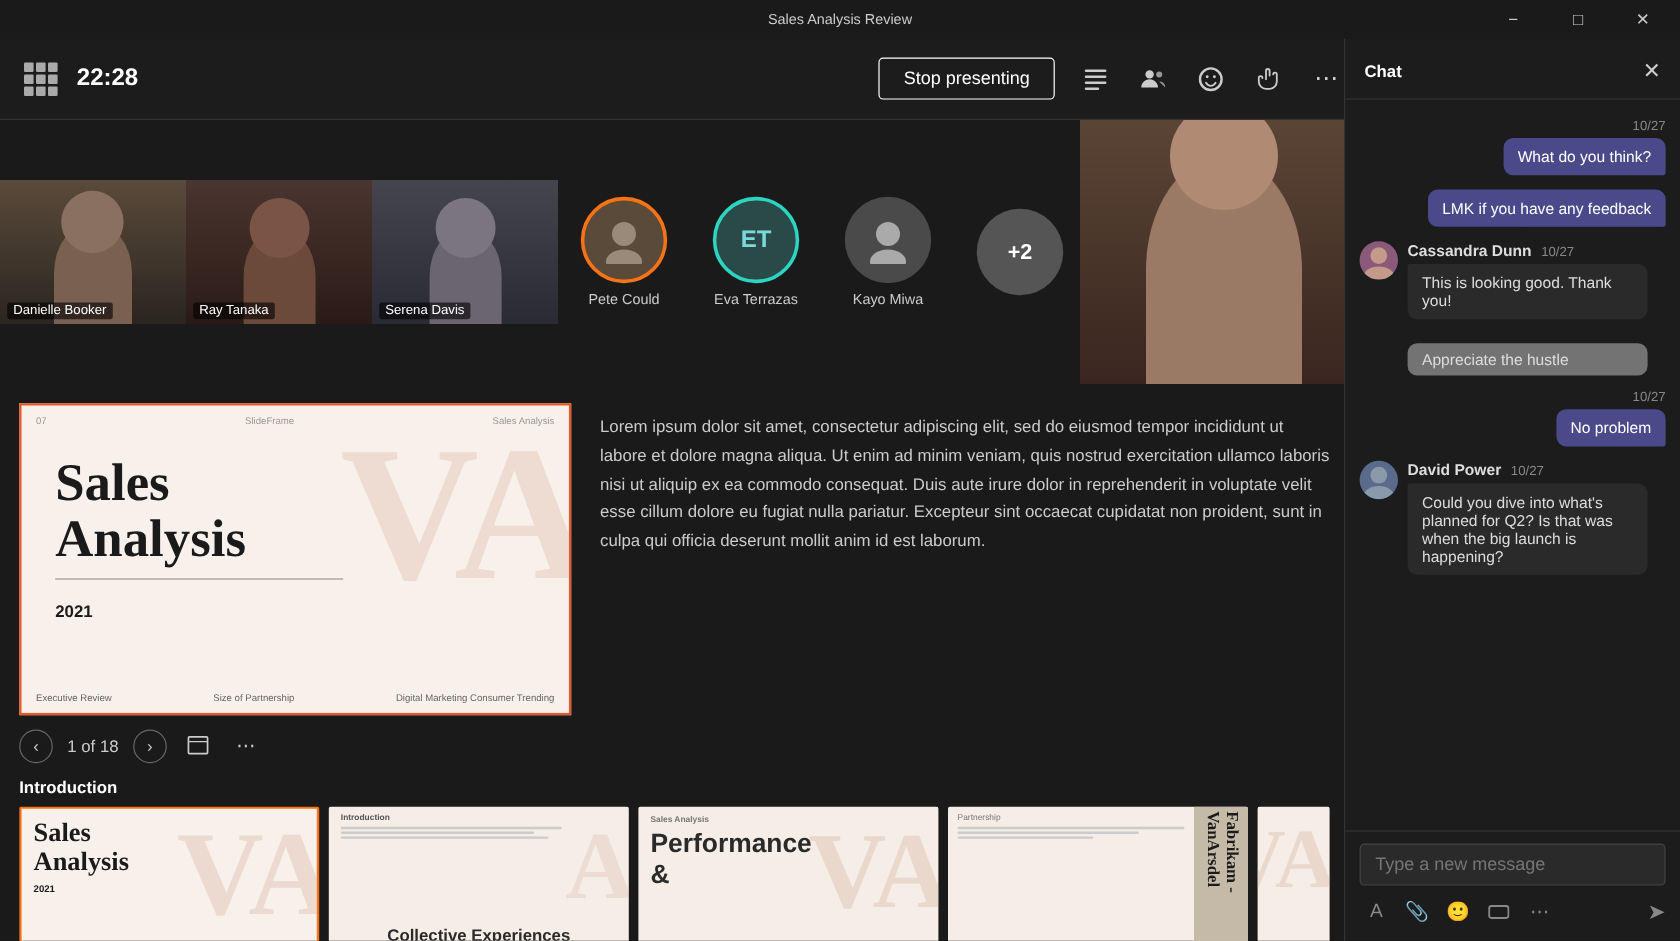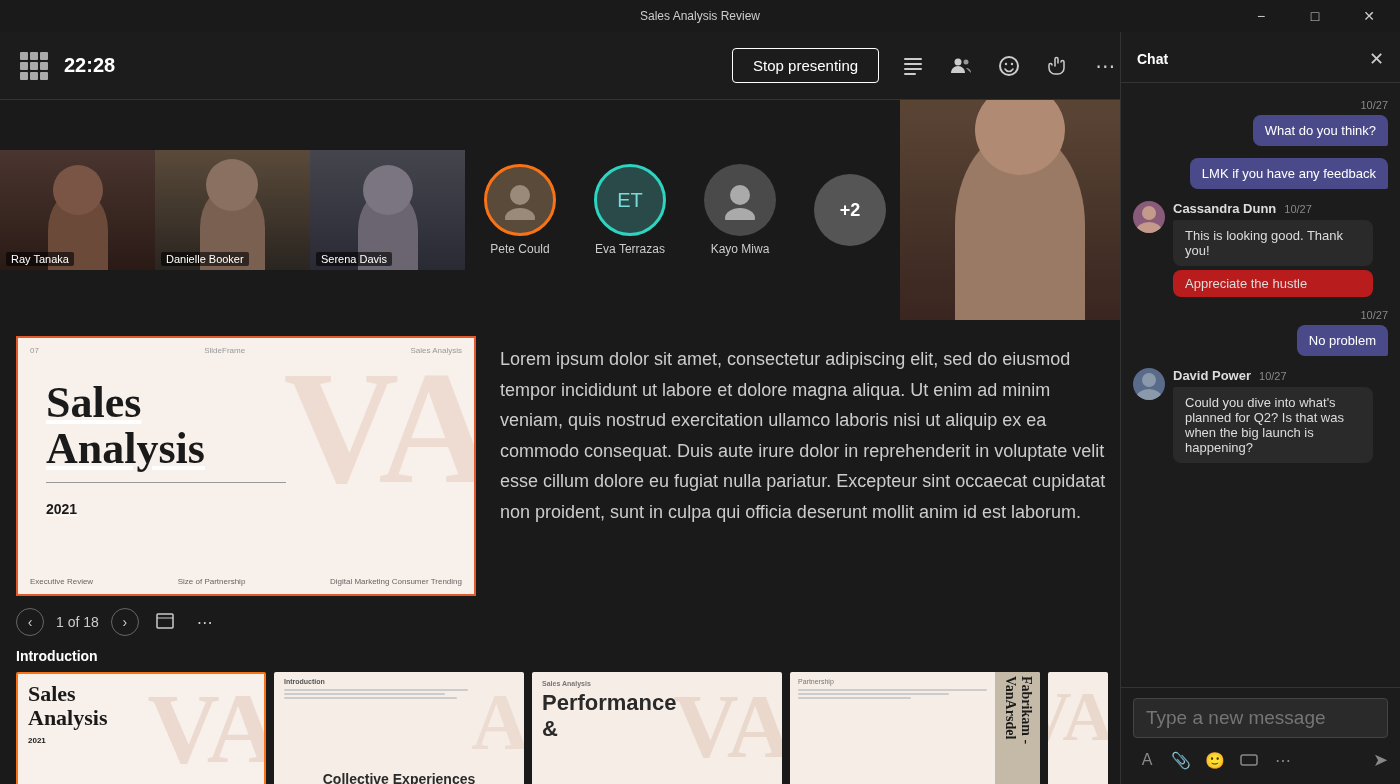--- a/index.html
+++ b/index.html
@@ -234,21 +234,20 @@
       align-items: center;
       justify-content: center;
       overflow: hidden;
     }
     .slide-content-preview {
       width: 100%;
       height: 100%;
       background: #f8f0eb;
       position: relative;
       padding: 24px 28px;
-      text-decoration: underline;
     }
     .slide-year {
       font-size: 14px;
       font-weight: 700;
       color: #1a1a1a;
       margin-top: 18px;
       position: relative;
       z-index: 2;
     }
     .slide-watermark {
@@ -287,21 +286,21 @@
       height: 1px;
       background: #999;
       margin: 10px 0;
       position: relative;
       z-index: 2;
     }
 
     .slide-notes {
       flex: 1;
       padding: 8px 16px 8px 24px;
-      font-size: 18px;
+      font-size: 14px;
       line-height: 1.7;
       color: #cccccc;
     }
 
     
     .slide-nav {
       display: flex;
       align-items: center;
       gap: 12px;
       padding: 4px 16px 8px 16px;
@@ -461,41 +460,41 @@
     }
     .msg-bubble-other {
       background: #2a2a2a;
       color: #ddd;
       padding: 8px 12px;
       border-radius: 2px 8px 8px 8px;
       font-size: 13px;
       max-width: 200px;
     }
     .msg-bubble-other-2 {
-      background: #b91c1c;
+      background: #737373;
       color: #ddd;
       padding: 6px 12px;
       border-radius: 8px;
       font-size: 13px;
       max-width: 200px;
-      margin-top: 4px;
+      margin-top: 20px;
     }
 
     
     .chat-input-area {
       border-top: 1px solid #333;
       padding: 10px 12px;
     }
     .chat-input-box {
       background: #2a2a2a;
       border: 1px solid #444;
       border-radius: 4px;
       padding: 8px 12px;
       color: #888;
-      font-size: 19px;
+      font-size: 15px;
       width: 100%;
       margin-bottom: 8px;
       font-family: 'Segoe UI', sans-serif;
     }
     .chat-toolbar {
       display: flex;
       align-items: center;
       gap: 6px;
     }
     .chat-tool-btn {
@@ -603,36 +602,36 @@
   <button class="leave-btn">
     <svg width="16" height="16" viewBox="0 0 16 16" fill="white">
       <path d="M2 7h9M8 4l4 4-4 4" stroke="white" stroke-width="2" fill="none" stroke-linecap="round"></path>
     </svg>
     <span>Leave</span>
   </button>
 </div>
 
 <div class="participants-row">
 
+  <div class="participant-video" style="width:155px;height:120px;background:#3a3530;position:relative;overflow:hidden;">
+    <div style="width:100%;height:100%;background:linear-gradient(180deg,#5a4a3a 0%,#2a2520 100%);display:flex;align-items:flex-end;justify-content:center;">
+      <div style="width:65px;height:85px;background:#7a6050;border-radius:50% 50% 0 0;position:relative;">
+        <div style="width:52px;height:52px;background:#8a7060;border-radius:50%;position:absolute;top:-26px;left:6px;"></div>
+      </div>
+    </div>
+    <div class="participant-label">Danielle Booker</div>
+  </div>
+
   <div class="participant-video" style="width:155px;height:120px;background:#3a2a2a;position:relative;overflow:hidden;">
     <div style="width:100%;height:100%;background:linear-gradient(180deg,#4a3530 0%,#2a1a15 100%);display:flex;align-items:flex-end;justify-content:center;">
       <div style="width:60px;height:80px;background:#6b4a3a;border-radius:50% 50% 0 0;margin-bottom:0;position:relative;">
         <div style="width:50px;height:50px;background:#7a5545;border-radius:50%;position:absolute;top:-25px;left:5px;"></div>
       </div>
     </div>
     <div class="participant-label">Ray Tanaka</div>
-  </div>
-
-  <div class="participant-video" style="width:155px;height:120px;background:#3a3530;position:relative;overflow:hidden;">
-    <div style="width:100%;height:100%;background:linear-gradient(180deg,#5a4a3a 0%,#2a2520 100%);display:flex;align-items:flex-end;justify-content:center;">
-      <div style="width:65px;height:85px;background:#7a6050;border-radius:50% 50% 0 0;position:relative;">
-        <div style="width:52px;height:52px;background:#8a7060;border-radius:50%;position:absolute;top:-26px;left:6px;"></div>
-      </div>
-    </div>
-    <div class="participant-label">Danielle Booker</div>
   </div>
 
   <div class="participant-video" style="width:155px;height:120px;background:#3a3540;position:relative;overflow:hidden;">
     <div style="width:100%;height:100%;background:linear-gradient(180deg,#45454e 0%,#2a2a35 100%);display:flex;align-items:flex-end;justify-content:center;">
       <div style="width:60px;height:80px;background:#6a6570;border-radius:50% 50% 0 0;position:relative;">
         <div style="width:50px;height:50px;background:#7a7580;border-radius:50%;position:absolute;top:-25px;left:5px;"></div>
       </div>
     </div>
     <div class="participant-label">Serena Davis</div>
   </div>
@@ -642,21 +641,21 @@
       <svg width="40" height="40" viewBox="0 0 40 40">
         <circle cx="20" cy="15" r="10" fill="#9a8a7a"></circle>
         <ellipse cx="20" cy="38" rx="15" ry="10" fill="#9a8a7a"></ellipse>
       </svg>
     </div>
     <div class="avatar-name">Pete Could</div>
   </div>
 
   <div class="participant-avatar-container">
     <div class="participant-avatar avatar-ring-teal" style="background:#2a4a4a;">
-      <span style="font-size:20px;font-weight:400;color:#7adada;">ET</span>
+      <span style="font-size:20px;font-weight:700;color:#7adada;">ET</span>
     </div>
     <div class="avatar-name">Eva Terrazas</div>
   </div>
 
   <div class="participant-avatar-container">
     <div class="participant-avatar" style="background:#4a4a4a;border:3px solid transparent;">
       <svg width="40" height="40" viewBox="0 0 40 40">
         <circle cx="20" cy="15" r="10" fill="#aaa"></circle>
         <ellipse cx="20" cy="38" rx="15" ry="10" fill="#aaa"></ellipse>
       </svg>

